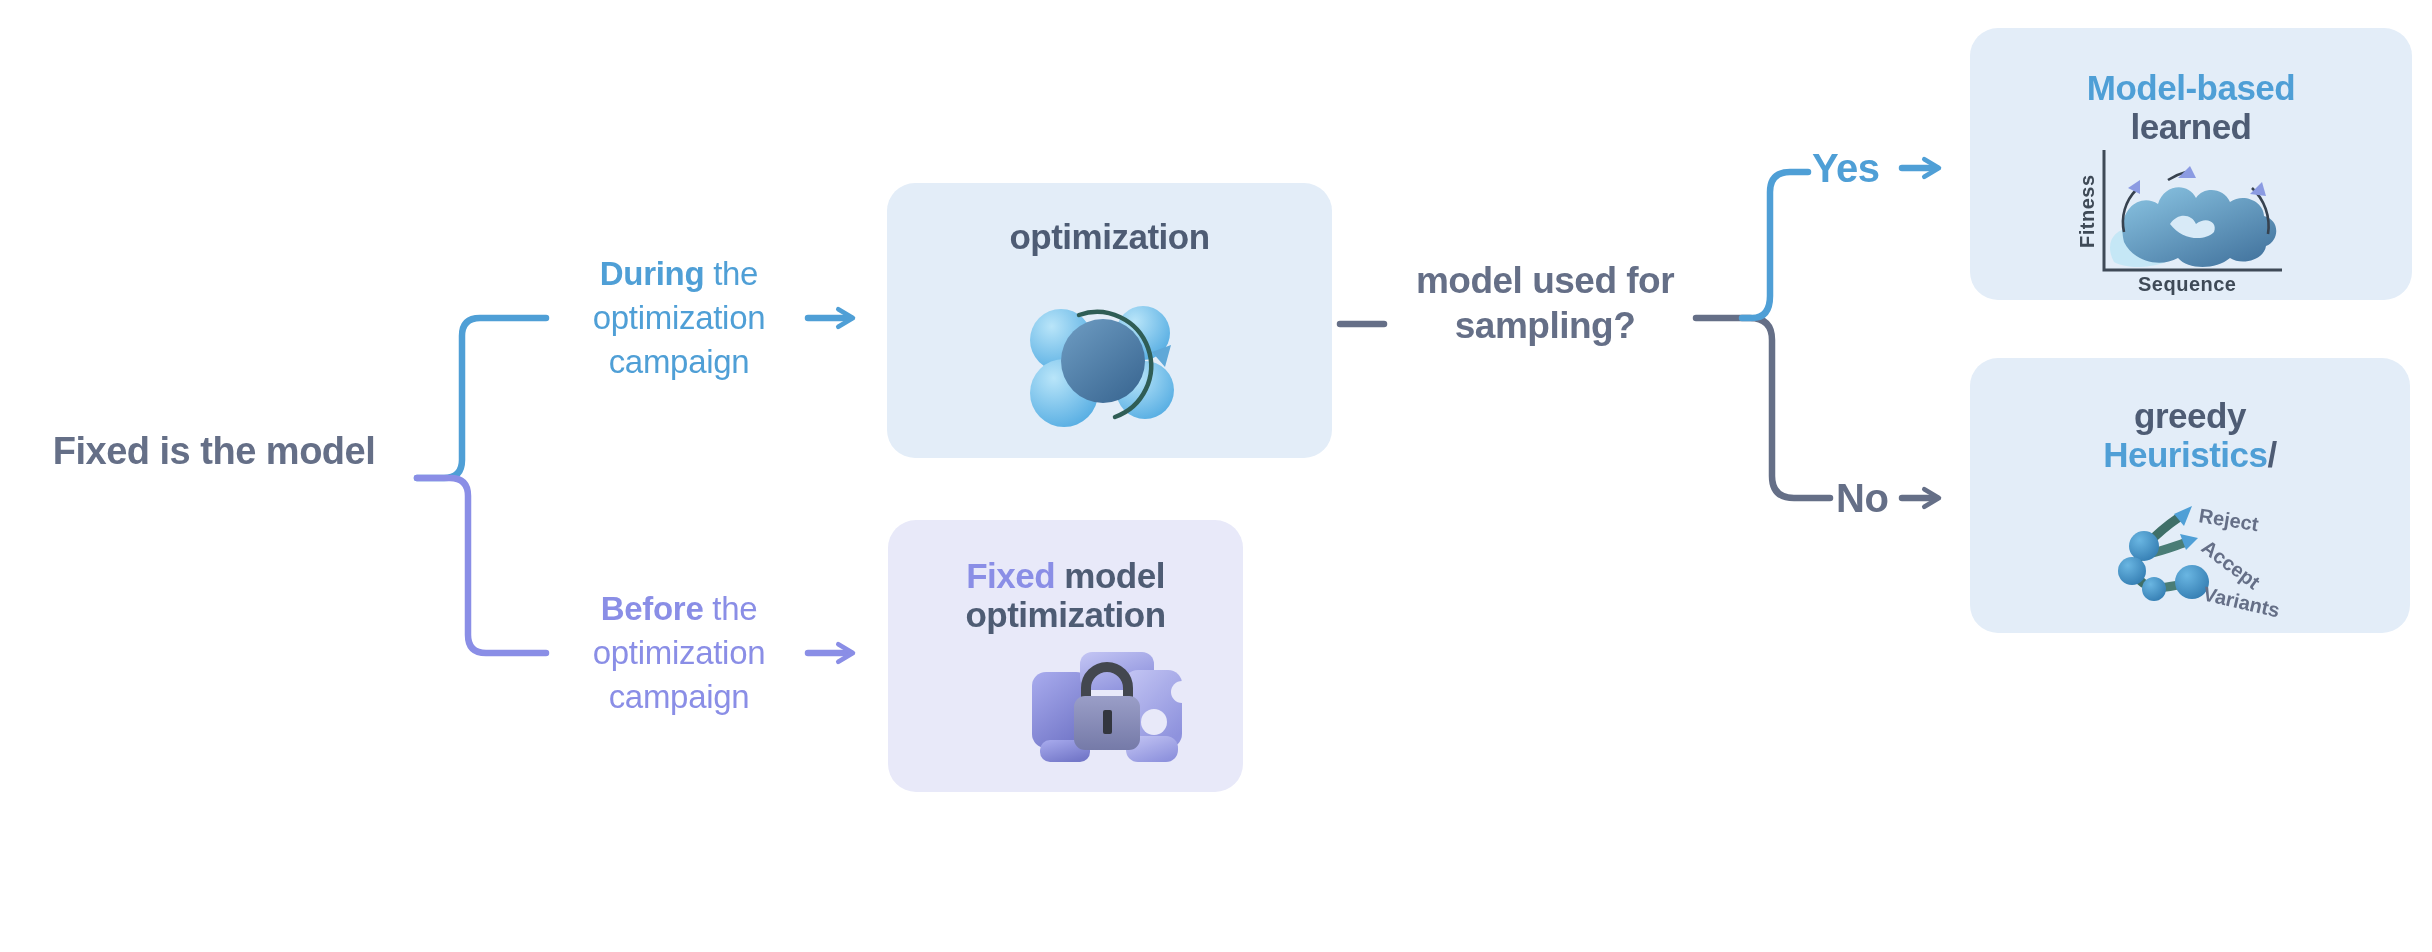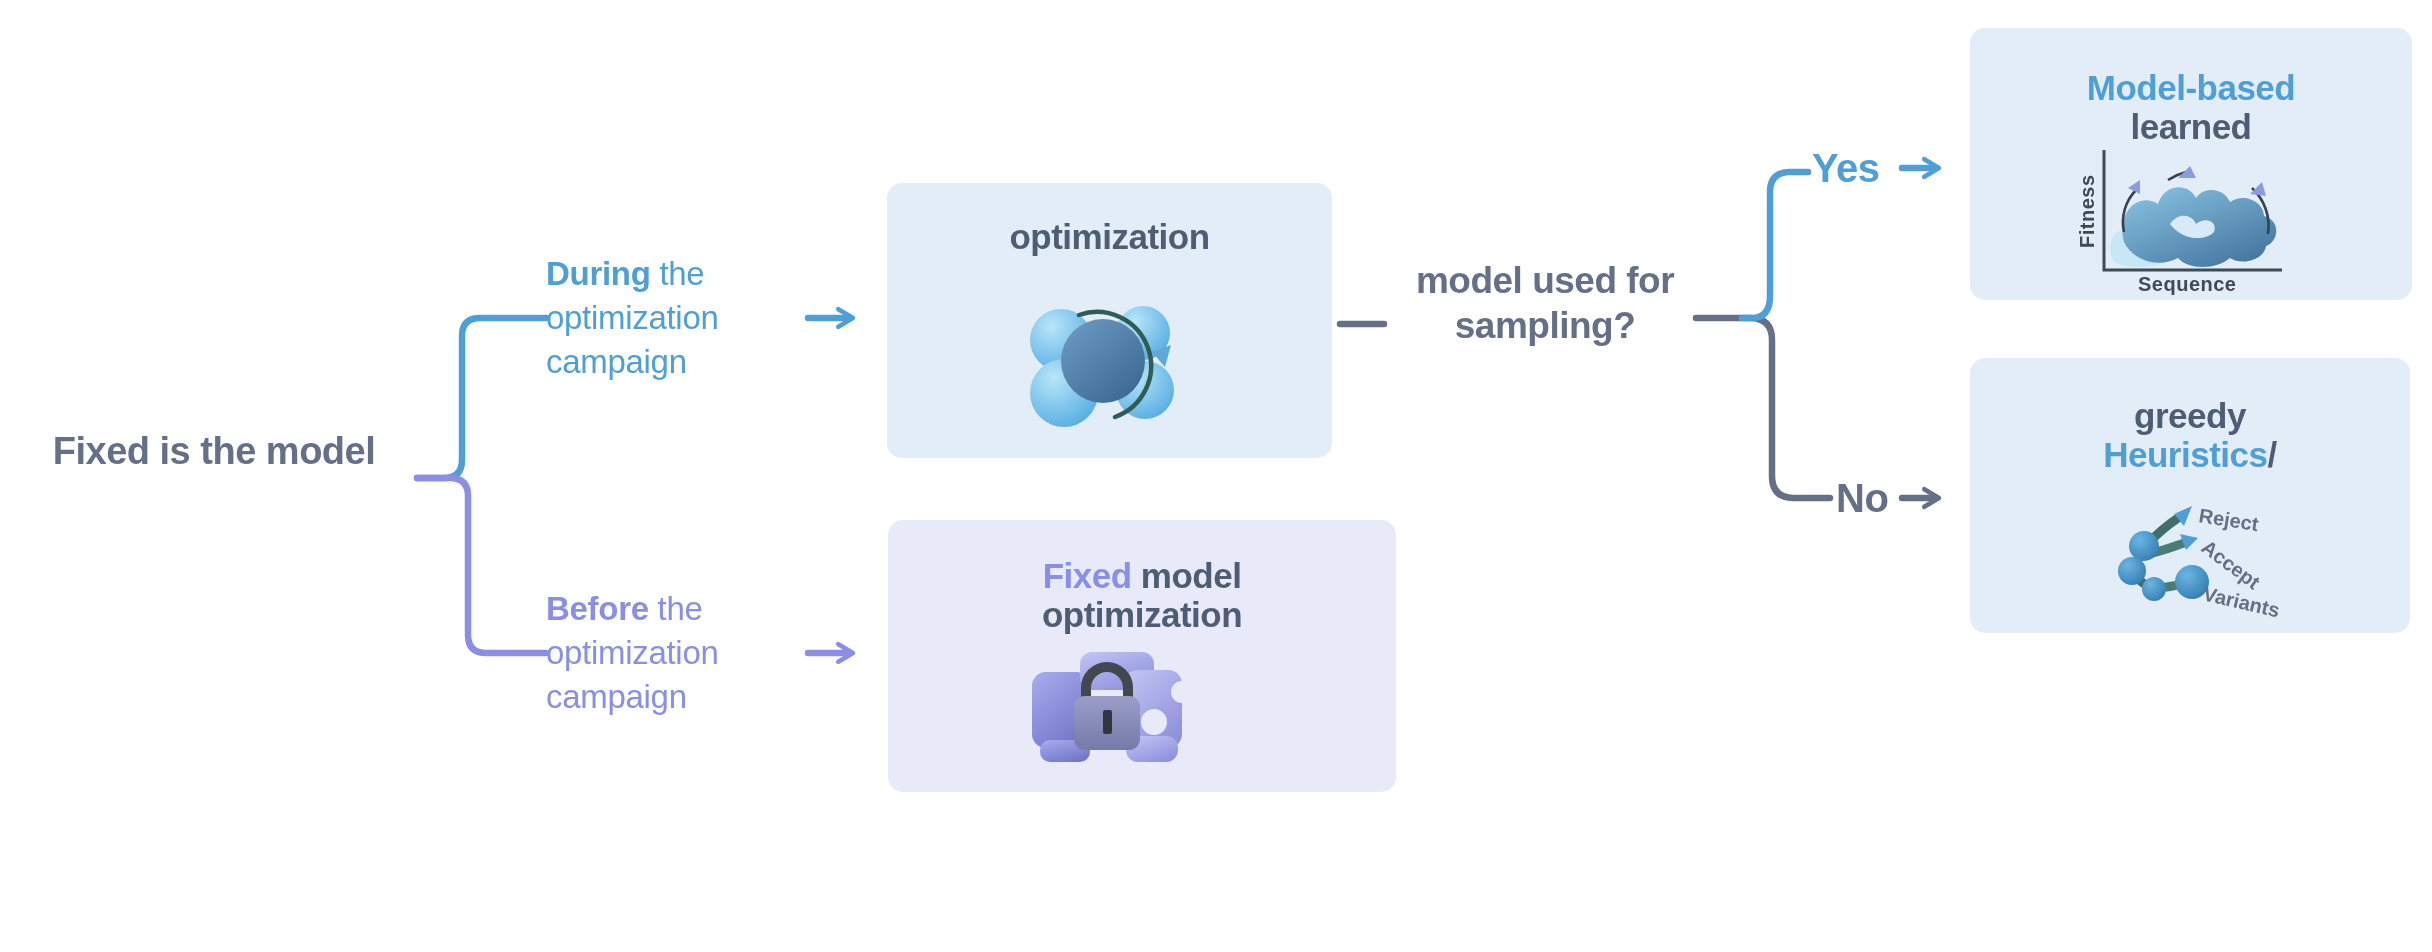--- a/index.html
+++ b/index.html
@@ -24,32 +24,32 @@
   .ln-slate{stroke:var(--slate);}
   .mk-blue{stroke:var(--blue);fill:none;stroke-linecap:round;stroke-linejoin:round;}
   .mk-purple{stroke:var(--purple);fill:none;stroke-linecap:round;stroke-linejoin:round;}
   .mk-slate{stroke:var(--slate);fill:none;stroke-linecap:round;stroke-linejoin:round;}
 
   .abs{position:absolute;}
   .q{color:var(--slate);font-weight:bold;text-align:center;letter-spacing:-0.5px;}
   .q-root{left:8px;top:428px;width:412px;font-size:38px;line-height:47px;}
   .q-decision{left:1392px;top:258px;width:306px;font-size:37px;line-height:45px;}
 
-  .branch-label{width:266px;font-size:33px;line-height:44px;letter-spacing:-0.3px;}
+  .branch-label{width:266px;text-align:center;font-size:33px;line-height:44px;letter-spacing:-0.3px;}
   .branch-label .accent{font-weight:bold;}
   .bl-during{left:546px;top:252px;color:var(--blue);}
   .bl-before{left:546px;top:587px;color:var(--purple);}
 
   .yesno{font-size:40px;font-weight:bold;letter-spacing:-0.5px;}
   .yes{left:1812px;top:146px;color:var(--blue);}
   .no{left:1836px;top:476px;color:var(--slate);}
 
-  .node{border-radius:15px;}
+  .node{border-radius:28px;}
   .node-sequential{left:887px;top:183px;width:445px;height:275px;background:var(--box_blue_bg);}
-  .node-fixed{left:888px;top:520px;width:508px;height:272px;background:var(--box_purple_bg);}
+  .node-fixed{left:888px;top:520px;width:355px;height:272px;background:var(--box_purple_bg);}
   .node-model-based{left:1970px;top:28px;width:442px;height:272px;background:var(--box_blue_bg);}
   .node-heuristics{left:1970px;top:358px;width:440px;height:275px;background:var(--box_blue_bg);}
 
   .node-title{position:absolute;left:0;right:0;text-align:center;font-weight:bold;
               font-size:35px;line-height:39px;color:var(--dark_text);letter-spacing:-0.5px;}
   .node-sequential .node-title{top:34px;}
   .node-fixed .node-title{top:36px;}
   .node-model-based .node-title{top:40px;}
   .node-heuristics .node-title{top:38px;}
   .t-blue{color:var(--blue);}

